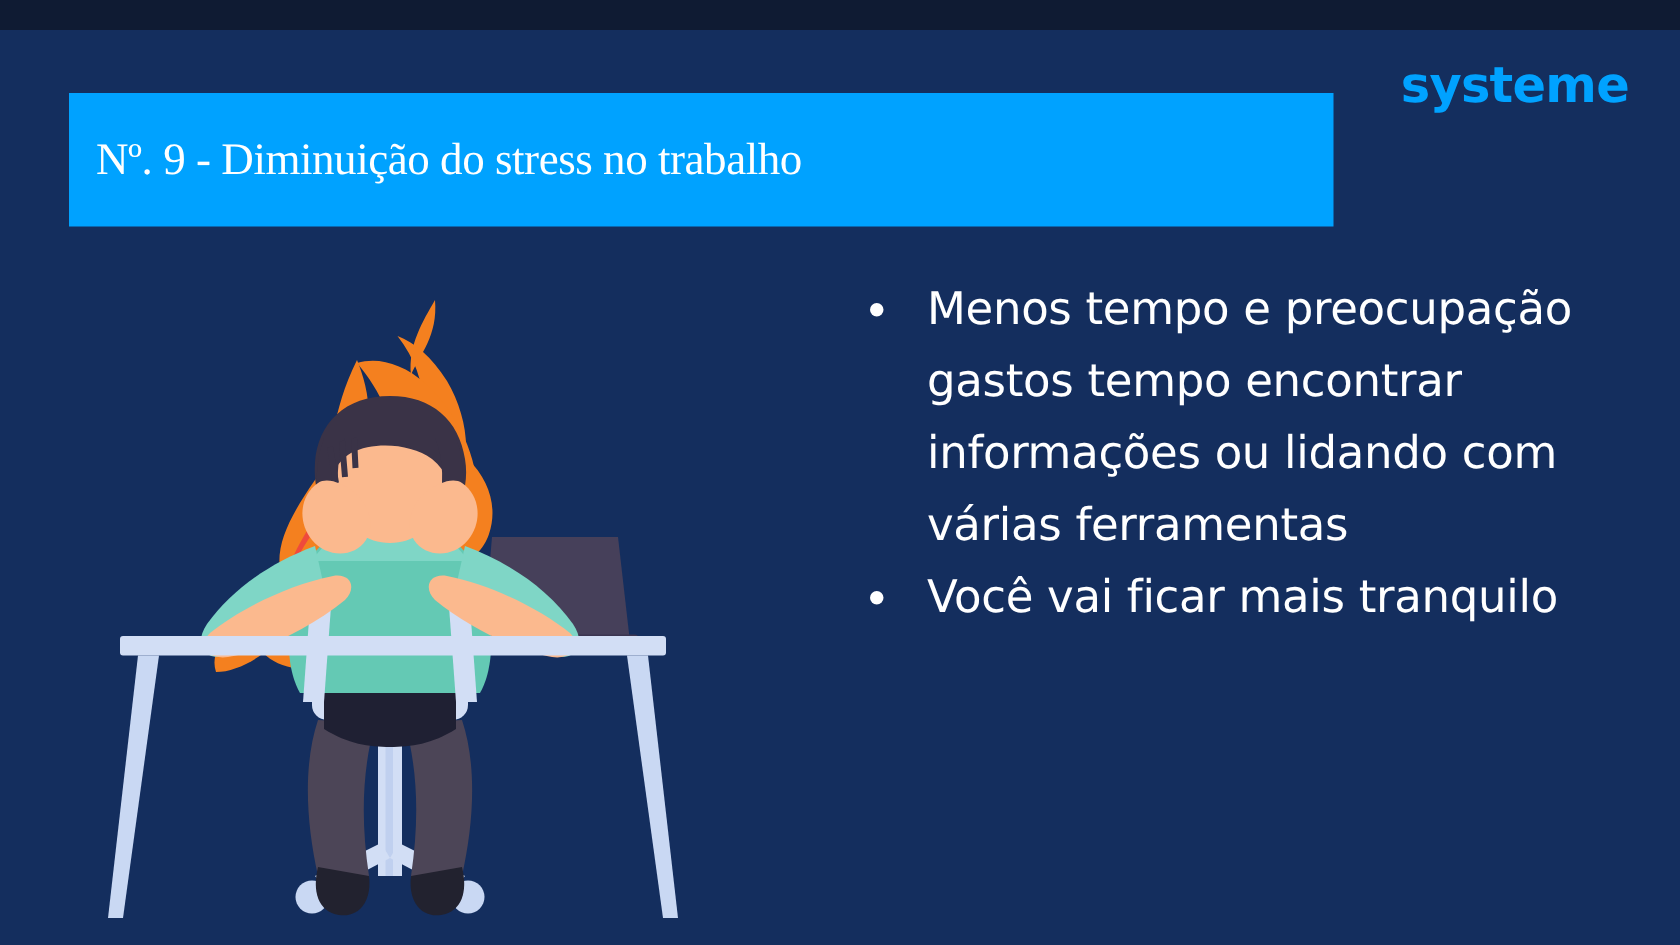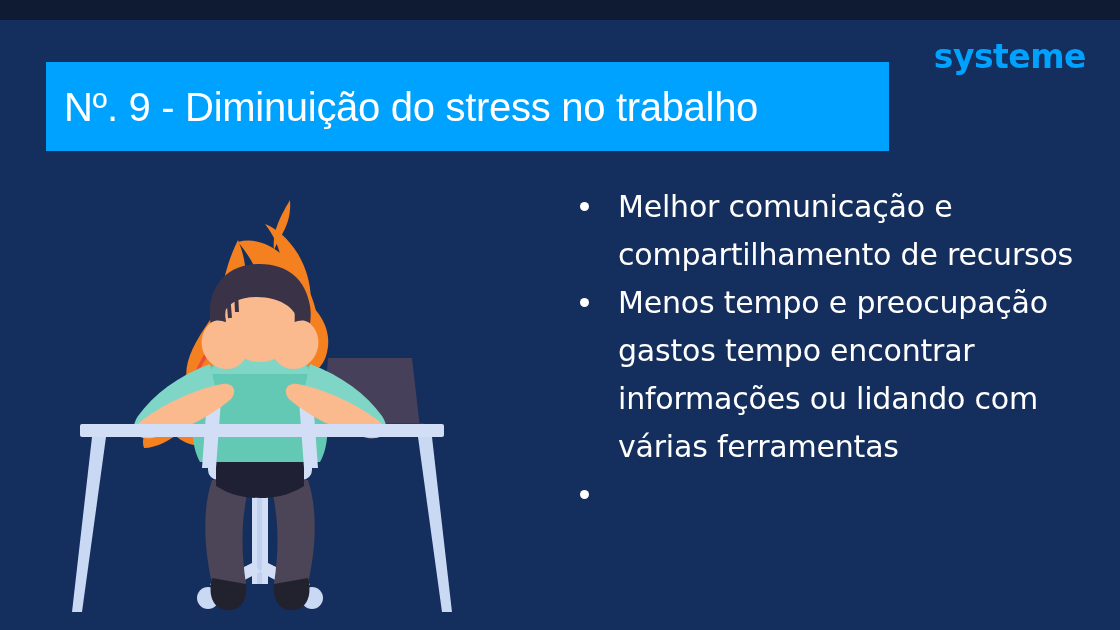--- a/index.html
+++ b/index.html
@@ -38,22 +38,22 @@
     left: 46px;
     top: 42px;
     width: 843px;
     height: 89px;
     background: #00a2ff;
     display: flex;
     align-items: center;
   }
   .title-text {
     color: #ffffff;
-    font-family: Liberation Sans, sans-serif;
-    font-size: 40px;
+    font-family: Liberation Serif, serif;
+    font-size: 30px;
     font-weight: 400;
     letter-spacing: -0.3px;
     padding-left: 18px;
     white-space: nowrap;
     line-height: 1;
   }
 
   
   .bullets {
     position: absolute;
@@ -209,24 +209,21 @@
         <rect x="20" y="244" width="364" height="13" rx="2" fill="#d2def5"></rect>
         <path d="M32 257 L 46 257 L 22 432 L 12 432 Z" fill="#c9d8f3"></path>
         <path d="M372 257 L 358 257 L 382 432 L 392 432 Z" fill="#c9d8f3"></path>
       </g>
     </svg>
   </div>
 
   <div class="bullets">
     <div class="bullet-row">
       <span class="bullet-dot"></span>
-      <span class="bullet-text">Melhor comunicação e compartilhamento de recursos</span>
-    </div>
-    <div class="bullet-row">
-      <span class="bullet-dot"></span>
       <span class="bullet-text">Menos tempo e preocupação gastos tempo encontrar informações ou lidando com várias ferramentas</span>
     </div>
     <div class="bullet-row">
       <span class="bullet-dot"></span>
+      <span class="bullet-text">Você vai ficar mais tranquilo</span>
     </div>
   </div>
 
 </div>
 
 </body></html>

